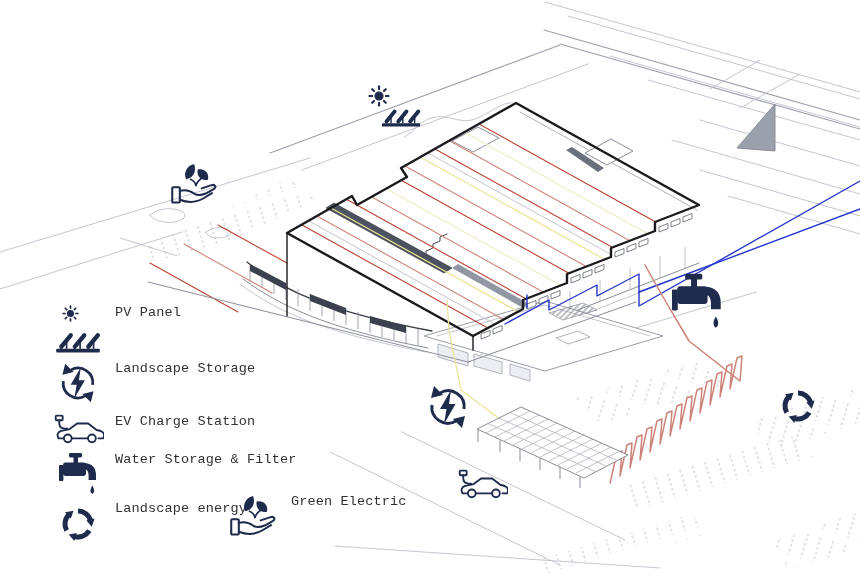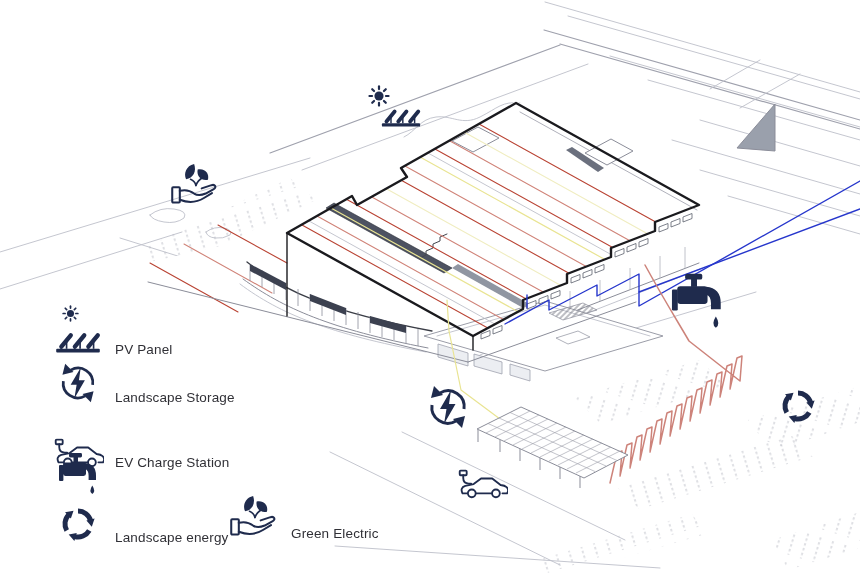--- a/index.html
+++ b/index.html
@@ -14,21 +14,21 @@
   .sG3{stroke:var(--detail-gray);stroke-width:1;}
   .sK {stroke:var(--outline-black);stroke-width:2.4;}
   .sKt{stroke:var(--outline-black);stroke-width:1.4;}
   .sR {stroke:var(--heat-red);stroke-width:1.1;}
   .sS {stroke:var(--heat-salmon);stroke-width:1.1;}
   .sY {stroke:var(--pv-yellow);stroke-width:1.2;}
   .sPy{stroke:var(--pale-yellow);stroke-width:1.1;}
   .sB {stroke:var(--water-blue);stroke-width:1.4;}
   .sCoil{stroke:var(--coil-salmon);stroke-width:1.5;}
   .nav{color:var(--icon-navy);}
-  .legend-item{position:absolute;display:flex;align-items:flex-end;}
+  .legend-item{position:absolute;display:flex;align-items:flex-start;font-family:Liberation Mono, monospace;}
   .licon{width:56px;display:flex;justify-content:center;align-items:center;flex:0 0 56px;}
   .llabel{margin-left:9px;font-size:13.5px;color:var(--text-dark);letter-spacing:.15px;white-space:nowrap;}
 </style>
 </head>
 <body>
 
 <div class="stage">
 
 <svg width="860" height="578" viewBox="0 0 860 578">
   <defs>
@@ -366,34 +366,35 @@
     <span class="llabel">PV Panel</span>
   </div>
   <div class="legend-item" style="left:50px;top:361px">
     <span class="licon nav">
       <svg width="44" height="44" viewBox="0 0 48 48">
             <use href="#sym-cycle" width="48" height="48"></use>
           </svg>
     </span>
     <span class="llabel">Landscape Storage</span>
   </div>
-  <div class="legend-item" style="left:50px;top:438px">
+  <div class="legend-item" style="left:50px;top:414px">
     <span class="licon nav">
       <svg width="52" height="32" viewBox="0 0 56 34">
             <use href="#sym-car" width="56" height="34"></use>
           </svg>
     </span>
     <span class="llabel">EV Charge Station</span>
   </div>
   <div class="legend-item" style="left:50px;top:452px">
     <span class="licon nav">
       <svg width="44" height="48" viewBox="0 0 44 48">
             <use href="#sym-tap" width="44" height="48"></use>
           </svg>
     </span>
+    <span class="llabel">Water Storage &amp; Filter</span>
   </div>
   <div class="legend-item" style="left:50px;top:501px">
     <span class="licon nav">
       <svg width="44" height="44" viewBox="0 0 44 44">
             <use href="#sym-recycle" width="44" height="44"></use>
           </svg>
     </span>
     <span class="llabel">Landscape energy</span>
   </div>
   <div class="legend-item" style="left:226px;top:494px">

